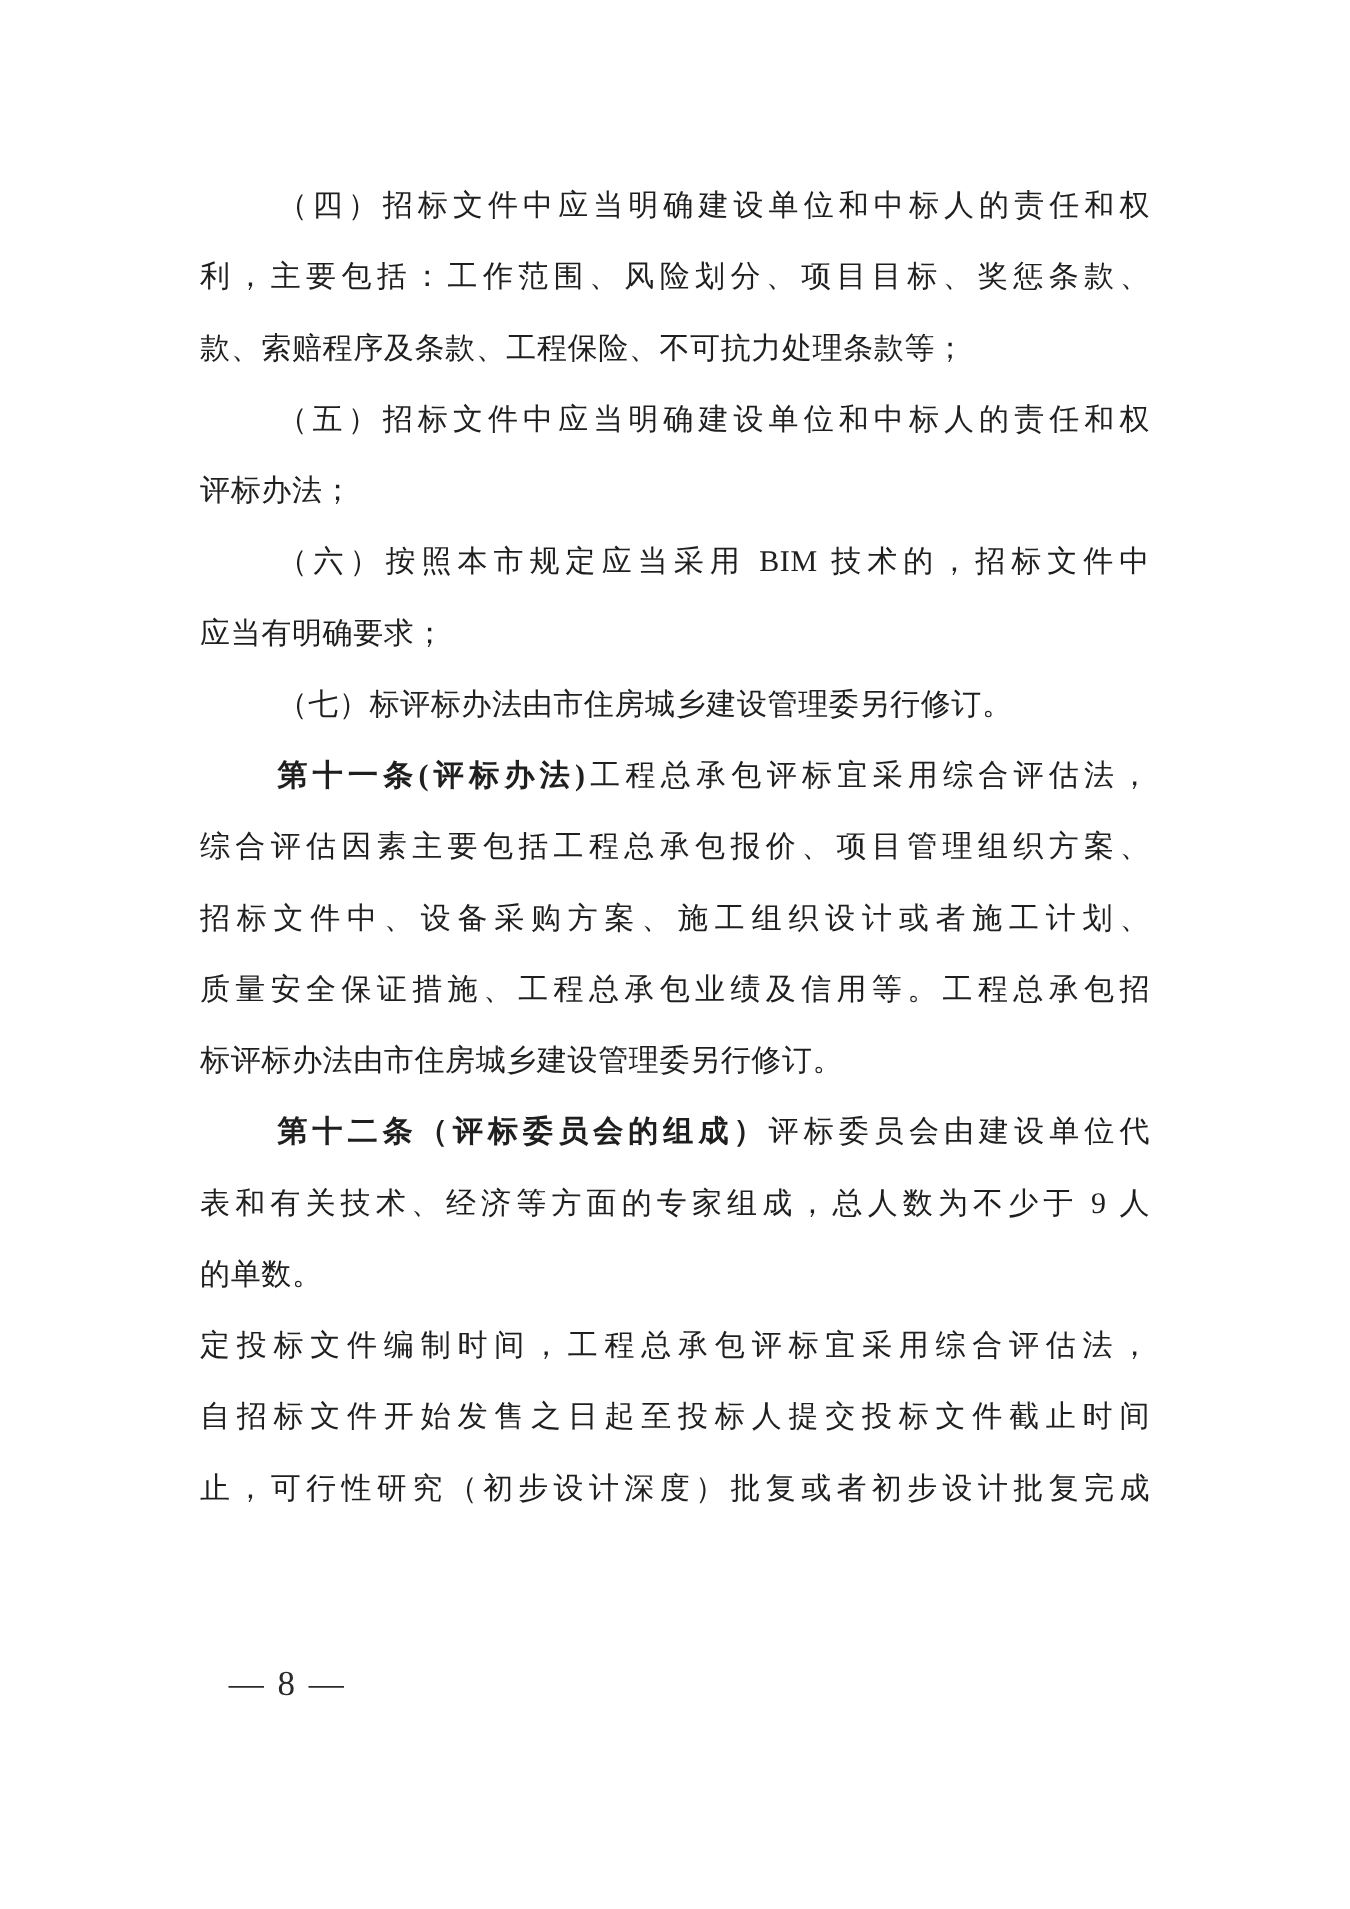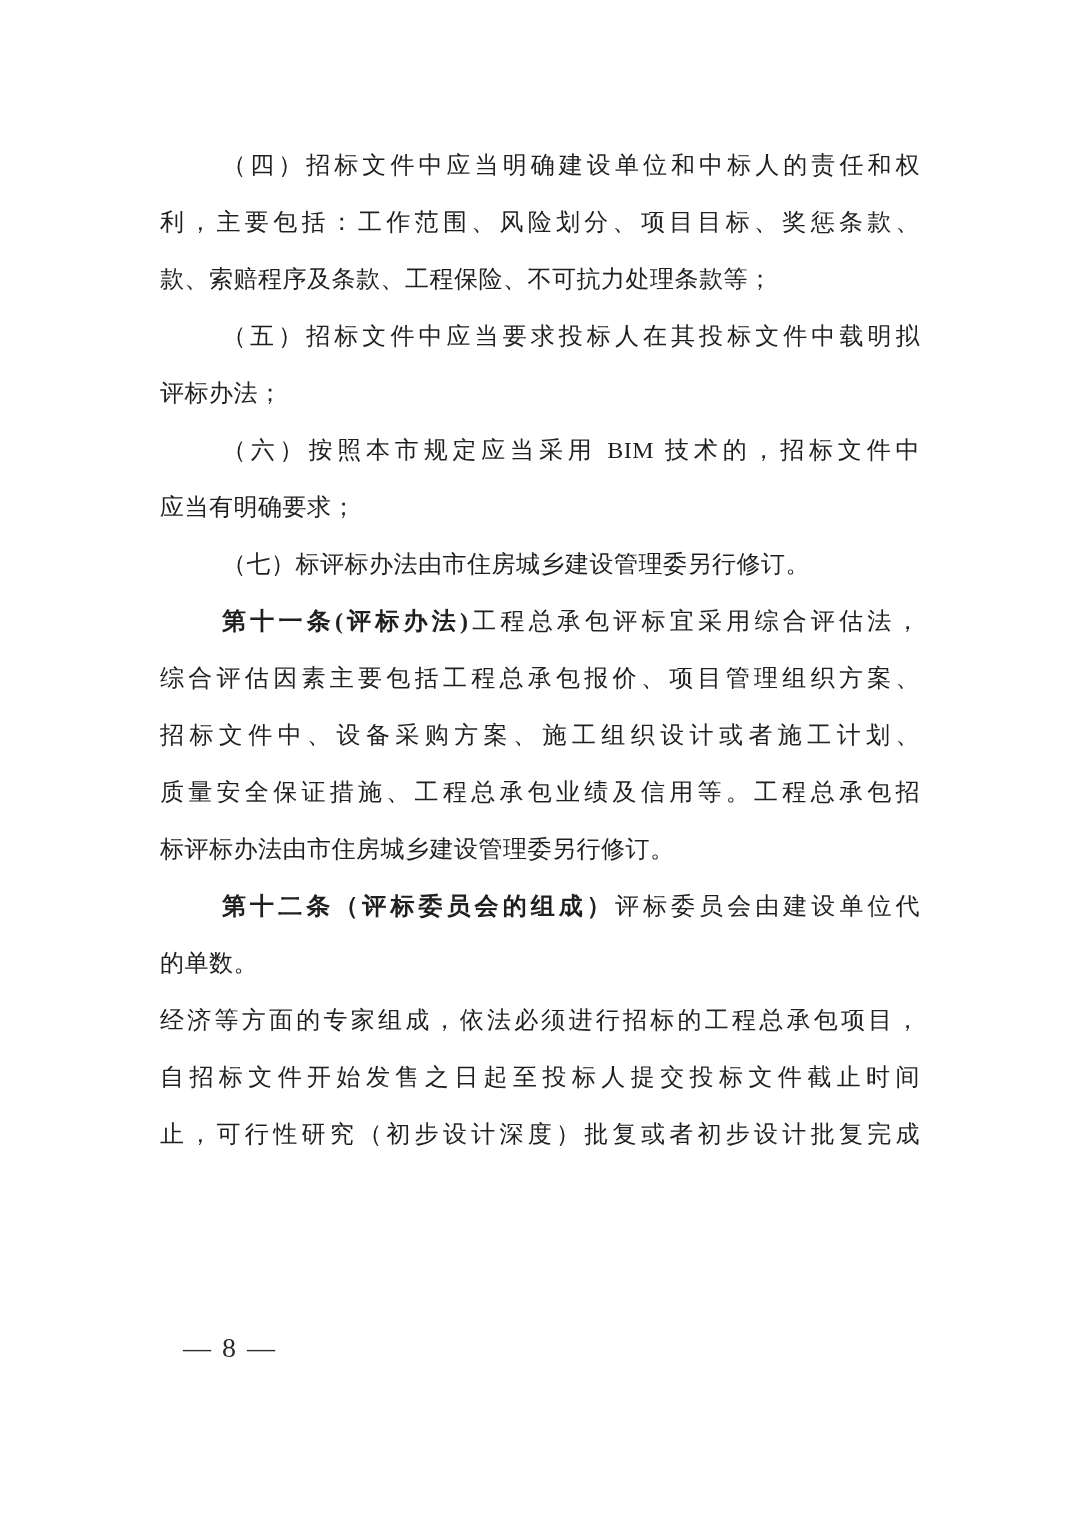--- a/index.html
+++ b/index.html
@@ -57,30 +57,31 @@
 </style>
 </head>
 <body>
 
 <div class="page">
   <div class="document-body">
 
   <div class="line indent fill"><span class="seg">（四）招标文件中应当明确建设单位和中标人的责任和权</span></div>
       <div class="line fill"><span class="seg">利，主要包括：工作范围、风险划分、项目目标、奖惩条款、</span></div>
       <div class="line"><span class="seg">款、索赔程序及条款、工程保险、不可抗力处理条款等；</span></div>
-      <div class="line indent fill"><span class="seg">（五）招标文件中应当要求投标人在其投标文件中载明拟</span></div>
+      <div class="line indent fill"><span class="seg">（五）招标文件中应当明确建设单位和中标人的责任和权</span></div>
       <div class="line"><span class="seg">评标办法；</span></div>
       <div class="line indent fill"><span class="seg">（六）按照本市规定应当采用 BIM 技术的，招标文件中</span></div>
       <div class="line"><span class="seg">应当有明确要求；</span></div>
       <div class="line indent"><span class="seg">（七）标评标办法由市住房城乡建设管理委另行修订。</span></div>
       <div class="line indent fill"><span class="seg bold">第十一条(评标办法)</span><span class="seg">工程总承包评标宜采用综合评估法，</span></div>
       <div class="line fill"><span class="seg">综合评估因素主要包括工程总承包报价、项目管理组织方案、</span></div>
       <div class="line fill"><span class="seg">招标文件中、设备采购方案、施工组织设计或者施工计划、</span></div>
       <div class="line fill"><span class="seg">质量安全保证措施、工程总承包业绩及信用等。工程总承包招</span></div>
       <div class="line"><span class="seg">标评标办法由市住房城乡建设管理委另行修订。</span></div>
       <div class="line indent fill"><span class="seg bold">第十二条（评标委员会的组成）</span><span class="seg">评标委员会由建设单位代</span></div>
+      <div class="line fill"><span class="seg">表和有关技术、经济等方面的专家组成，总人数为不少于 9 人</span></div>
       <div class="line"><span class="seg">的单数。</span></div>
-      <div class="line fill"><span class="seg">经济等方面的专家组成，依法必须进行招标的工程总承包项目，</span></div>
+      <div class="line fill"><span class="seg">定投标文件编制时间，工程总承包评标宜采用综合评估法，</span></div>
       <div class="line fill"><span class="seg">自招标文件开始发售之日起至投标人提交投标文件截止时间</span></div>
       <div class="line fill"><span class="seg">止，可行性研究（初步设计深度）批复或者初步设计批复完成</span></div>
     </div>
   <div class="footer">— 8 —</div>
 </div>
 
 </body></html>

